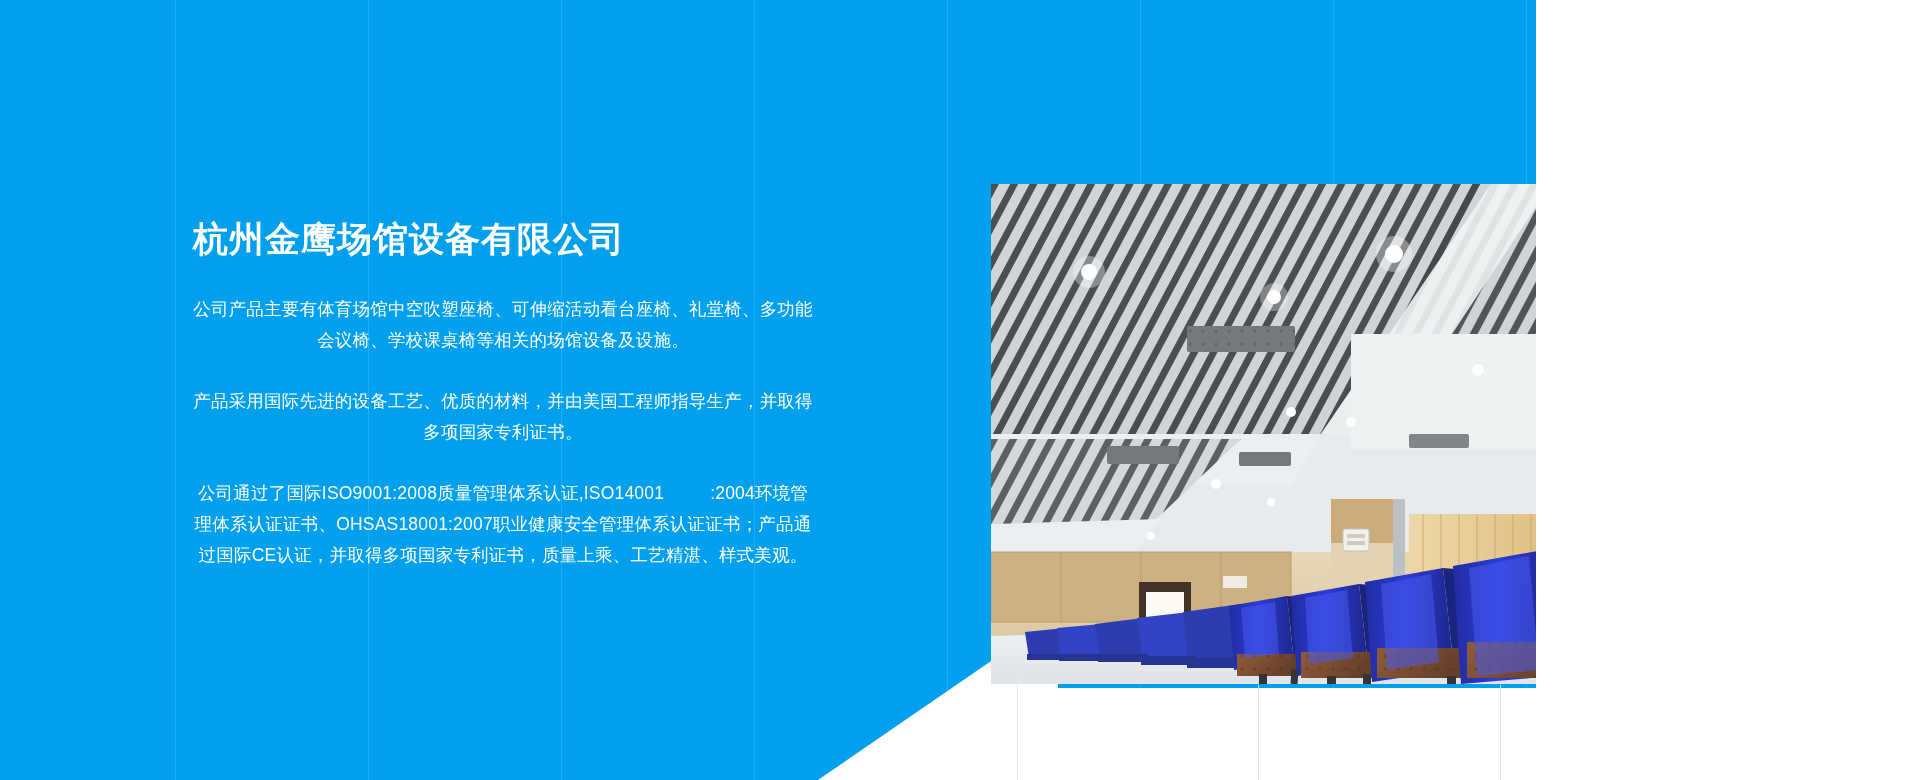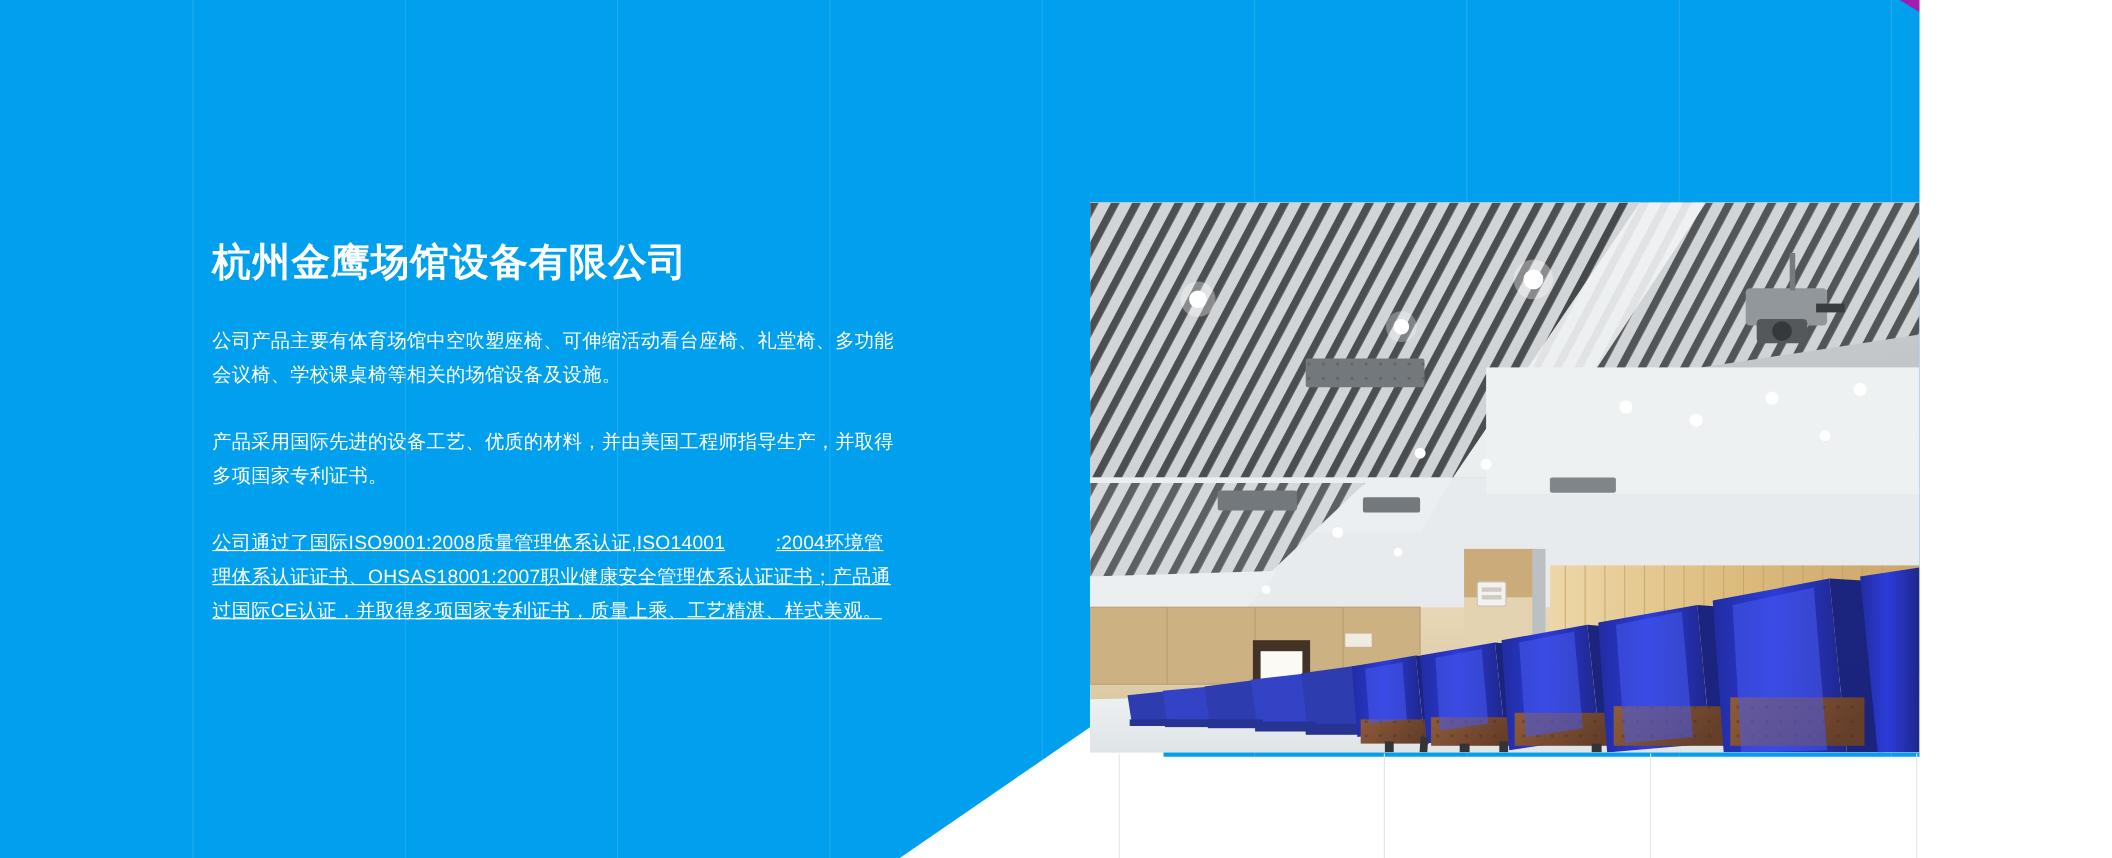--- a/index.html
+++ b/index.html
@@ -7,21 +7,21 @@
     margin: 0;
     padding: 0;
     background: #ffffff;
   }
   body {
     font-family: "Liberation Sans", "DejaVu Sans", sans-serif;
   }
 
   .stage {
     position: relative;
-    width: 1920px;
+    width: 1536px;
     height: 780px;
     overflow: hidden;
     background: #a21caf;
   }
 
   
   .blue-bg {
     position: absolute;
     left: 0;
     top: 0;
@@ -116,22 +116,23 @@
     color: #ffffff;
     font-family: "DejaVu Serif", "Liberation Serif", serif;
   }
   .copy p {
     margin: 0 0 30px 0;
     font-size: 17.5px;
     line-height: 31px;
     font-weight: normal;
     color: #ffffff;
     letter-spacing: 0.2px;
-  }
-  .copy p:last-child { margin-bottom: 3px; text-decoration: underline; }
+    text-align: center;
+  }
+  .copy p:last-child { margin-bottom: 3px; }
   .gap { display: inline-block; width: 46px; }
 
   
   .photo {
     position: absolute;
     left: 991px;
     top: 184px;
     width: 754px;
     height: 500px;
     overflow: hidden;

